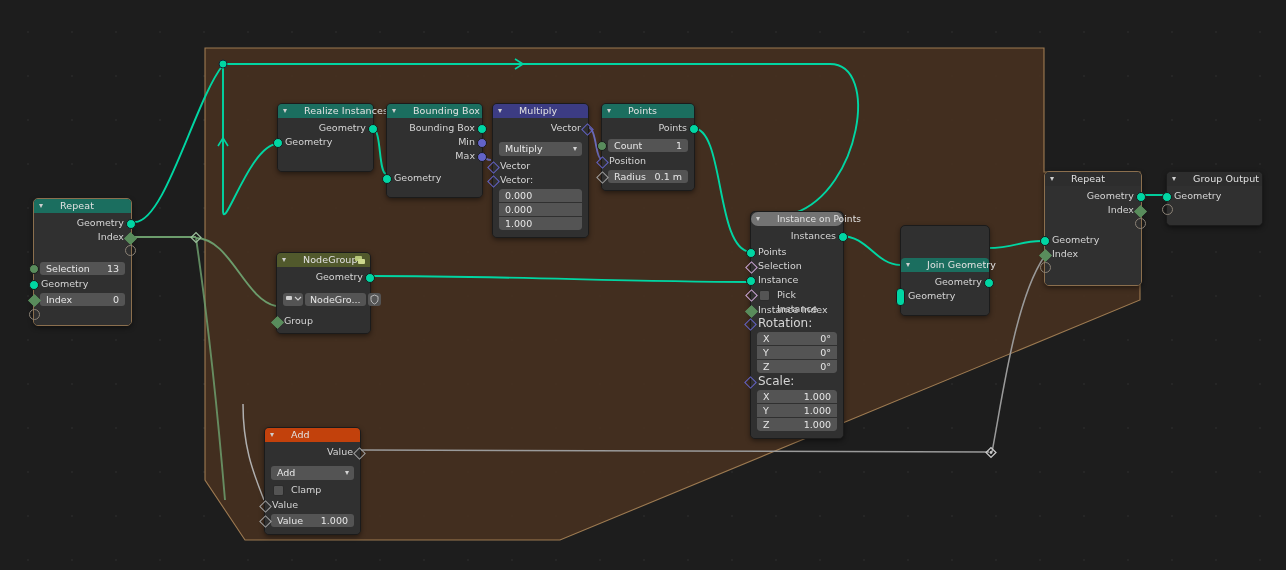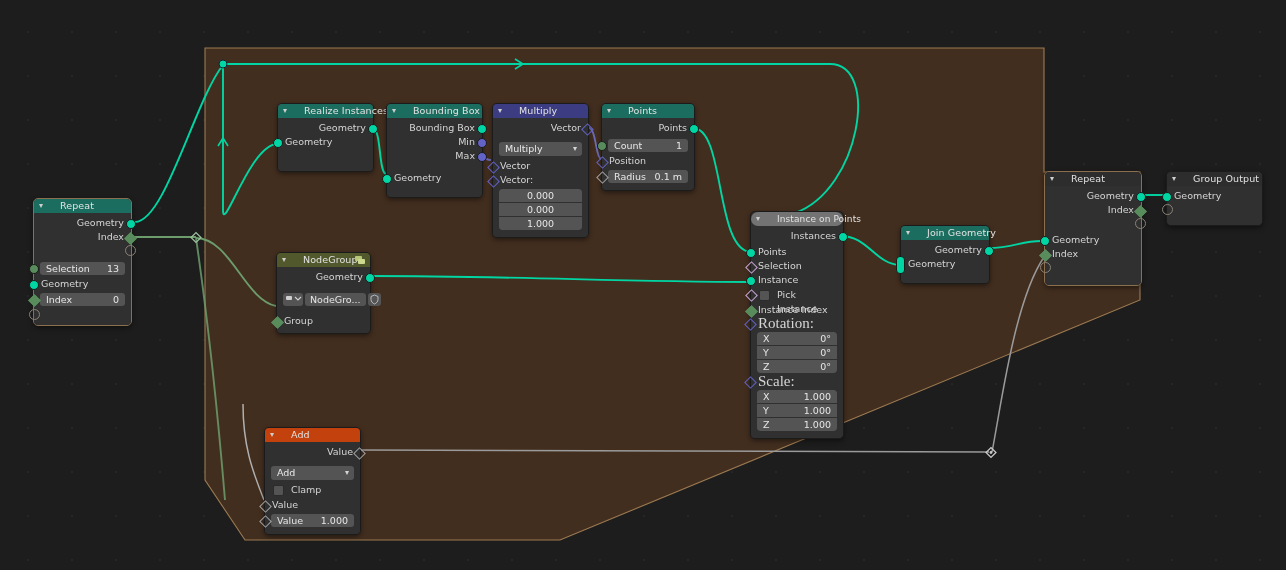--- a/index.html
+++ b/index.html
@@ -42,40 +42,40 @@
   .sock.dia.flt{border:1.4px solid #a1a1a1;}
   .sock.dia.bool{border:1.4px solid #cca6d6;}
   .sock.dia.int{border:1.4px solid #598c5c;background:#598c5c;}
   .sock.dia.l{left:-4px;} .sock.dia.r{right:-4px;}
   .sock.ring{background:transparent;border:1.3px solid #8b8276;width:9px;height:9px;}
   .sock.multi{width:7px;height:16px;border-radius:4px;top:-1px;background:#00d6a3;border:1px solid #1a1a1a;}
 
   .field{margin:2px 6px;height:13px;line-height:13px;background:#545454;border-radius:3px;
          position:relative;padding:0 6px;font-size:9.5px;color:#e6e6e6;}
   .field .fl{float:left;} .field .fv{float:right;}
-  .field.center{text-align:center;}
+  .field.center{}
   .fieldgrp{margin:2px 6px;border-radius:3px;overflow:hidden;}
   .fieldgrp .field{margin:0 0 1px 0;border-radius:0;}
   .fieldgrp .field:first-child{border-radius:3px 3px 0 0;}
   .fieldgrp .field:last-child{border-radius:0 0 3px 3px;margin-bottom:0;}
 
   .dd{margin:3px 6px;height:14px;line-height:14px;background:#545454;border-radius:3px;
       padding:0 6px;font-size:9.5px;color:#e8e8e8;position:relative;}
   .dd .chev{position:absolute;right:5px;top:0;color:#d5d5d5;font-size:8px;}
 
   .chk{position:relative;height:14px;line-height:14px;padding-left:20px;font-size:9.5px;color:#d5d5d5;margin:1px 6px;}
   .chk .box{position:absolute;left:2px;top:2px;width:9px;height:9px;background:#545454;border-radius:2px;border:1px solid #2b2b2b;}
 
   .idrow{margin:8px 6px;height:14px;position:relative;display:flex;align-items:center;gap:2px;}
   .idrow .pick{width:20px;height:13px;background:#545454;border-radius:3px;position:relative;}
   .idrow .name{flex:1;height:13px;line-height:13px;background:#545454;border-radius:3px;
                padding:0 5px;font-size:9.5px;color:#e6e6e6;}
   .idrow .shield{width:13px;height:13px;background:#545454;border-radius:3px;}
 
-  .secttl{padding:0 7px;height:13px;line-height:13px;font-size:15px;color:#d5d5d5;position:relative;font-family:Liberation Serif, serif;}
+  .secttl{padding:0 7px;height:13px;line-height:13px;font-size:12px;color:#d5d5d5;position:relative;}
 </style>
 </head>
 <body>
 
 <div id="stage">
   <div id="grid"></div>
 
   <svg id="zonelayer">
     <polygon points="205,48 1044,48 1044,172 1140,172 1140,290 1140,300 560,540 245,540 205,480" fill="#45301f" fill-opacity="0.92" stroke="#b08a5a" stroke-width="1.1" stroke-opacity="0.85"></polygon>
   </svg>
@@ -362,21 +362,21 @@
         </div>
         <div class="field">
           <span class="fl">Z</span>
           <span class="fv">1.000</span>
         </div>
       </div>
     </div>
   </div>
 
   <div class="node" style="left:900px;top:225px;width:88px;">
-    <div class="hdr" style="background:#1b6e5f;">
+    <div class="hdr" style="background:#1b6e5f;margin-top:32px;">
       <span class="caret">▾</span><span class="ttl">Join Geometry</span>
     </div>
     <div class="body" style="padding-bottom:12px;">
       <div class="row out">
         <span class="lbl">Geometry</span>
         <span class="sock r geo"></span>
       </div>
       <div class="row in">
         <span class="sock l multi"></span>
         <span class="lbl">Geometry</span>

